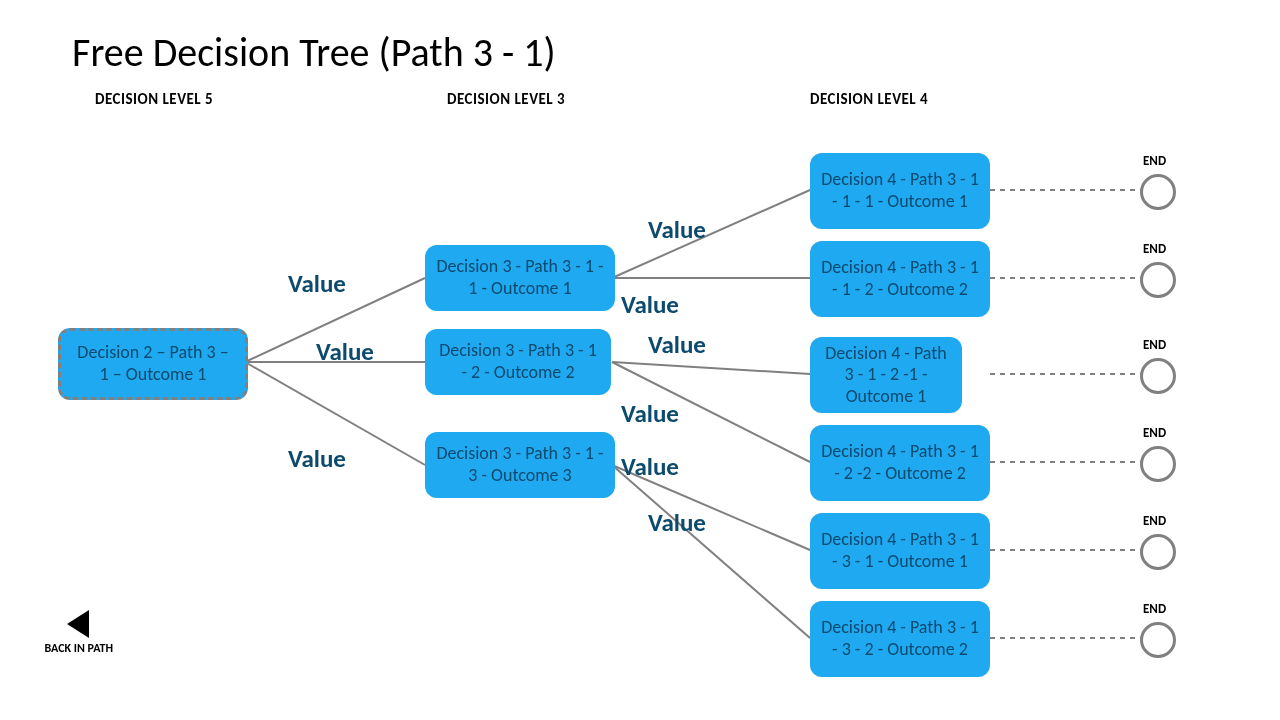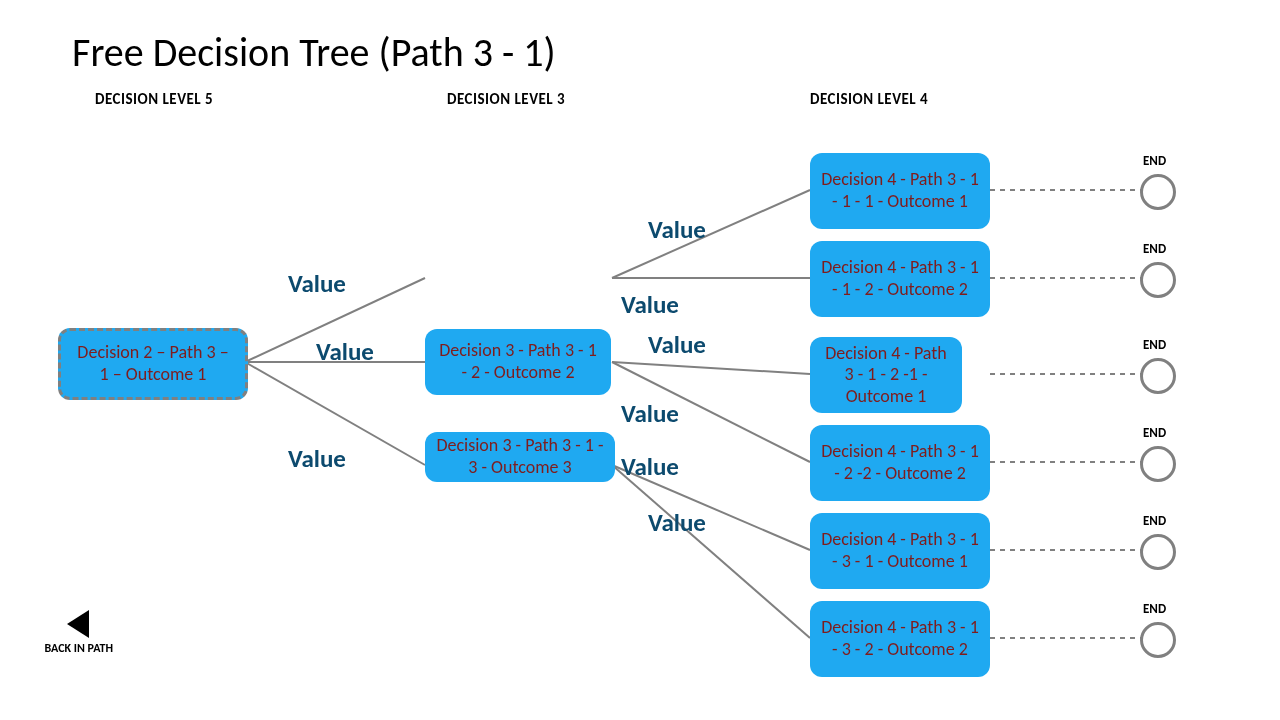--- a/index.html
+++ b/index.html
@@ -1,19 +1,19 @@
 <!DOCTYPE html>
 <html><head>
 <meta charset="utf-8">
 <style>
   html,body{margin:0;padding:0;width:1280px;height:720px;background:#fff;font-family:"Segoe UI",Calibri,Arial,sans-serif;color:#000;}
   .stage{position:relative;width:1280px;height:720px;overflow:hidden;}
   .title{position:absolute;left:72px;top:28px;font-size:40px;font-weight:400;letter-spacing:0;}
   .colhdr{position:absolute;font-size:15px;font-weight:700;letter-spacing:0.5px;}
-  .node{position:absolute;box-sizing:border-box;background:#1FA9F1;color:#7f1d1d;border-radius:12px;display:flex;align-items:center;justify-content:center;text-align:center;font-size:18px;font-weight:400;line-height:1.2;padding:6px 10px;}
+  .node{position:absolute;box-sizing:border-box;background:#1FA9F1;color:#0c4a6e;border-radius:12px;display:flex;align-items:center;justify-content:center;text-align:center;font-size:18px;font-weight:400;line-height:1.2;padding:6px 10px;}
   .node.dashed{border:3px dashed #808080;}
   .endlbl{position:absolute;font-size:13px;font-weight:700;}
   .endcircle{position:absolute;width:30px;height:30px;border:3px solid #808080;border-radius:50%;background:#fff;}
   .val{position:absolute;font-size:25px;font-weight:700;color:#0c4a6e;}
   svg.lines{position:absolute;left:0;top:0;width:1280px;height:720px;pointer-events:none;}
   .backbtn{position:absolute;left:43px;top:610px;text-align:right;width:70px;cursor:pointer;}
   .backbtn .tri{width:0;height:0;border-top:14px solid transparent;border-bottom:14px solid transparent;border-right:22px solid #000;margin:0 auto 4px auto;}
   .backbtn .lbl{font-size:12px;font-weight:700;line-height:1.15;}
 </style>
 </head>
@@ -44,22 +44,23 @@
   </svg>
 
   <div class="title">Free Decision Tree (Path 3 - 1)</div>
 
   <div class="colhdr" style="left:95px;top:90px">DECISION LEVEL 5</div>
   <div class="colhdr" style="left:447px;top:90px">DECISION LEVEL 3</div>
   <div class="colhdr" style="left:810px;top:90px">DECISION LEVEL 4</div>
 
   <div class="node dashed" style="left:58px;top:328px;width:190px;height:72px">Decision 2 – Path 3 – 1 – Outcome 1</div>
 
+  <div class="node" style="left:425px;top:245px;width:190px;height:66px">Decision 3 - Path 3 - 1 - 1 - Outcome 1</div>
   <div class="node" style="left:425px;top:329px;width:186px;height:66px">Decision 3 - Path 3 - 1 - 2 - Outcome 2</div>
-  <div class="node" style="left:425px;top:432px;width:190px;height:50px">Decision 3 - Path 3 - 1 - 3 - Outcome 3</div>
+  <div class="node" style="left:425px;top:432px;width:190px;height:66px">Decision 3 - Path 3 - 1 - 3 - Outcome 3</div>
 
   <div class="node" style="left:810px;top:153px;width:180px;height:76px">Decision 4 - Path 3 - 1 - 1 - 1 - Outcome 1</div>
   <div class="node" style="left:810px;top:241px;width:180px;height:76px">Decision 4 - Path 3 - 1 - 1 - 2 - Outcome 2</div>
   <div class="node" style="left:810px;top:337px;width:152px;height:76px">Decision 4 - Path 3 - 1 - 2 -1 - Outcome 1</div>
   <div class="node" style="left:810px;top:425px;width:180px;height:76px">Decision 4 - Path 3 - 1 - 2 -2 - Outcome 2</div>
   <div class="node" style="left:810px;top:513px;width:180px;height:76px">Decision 4 - Path 3 - 1 - 3 - 1 - Outcome 1</div>
   <div class="node" style="left:810px;top:601px;width:180px;height:76px">Decision 4 - Path 3 - 1 - 3 - 2 - Outcome 2</div>
 
   <div class="val" style="left:288px;top:268px">Value</div>
   <div class="val" style="left:316px;top:336px">Value</div>

